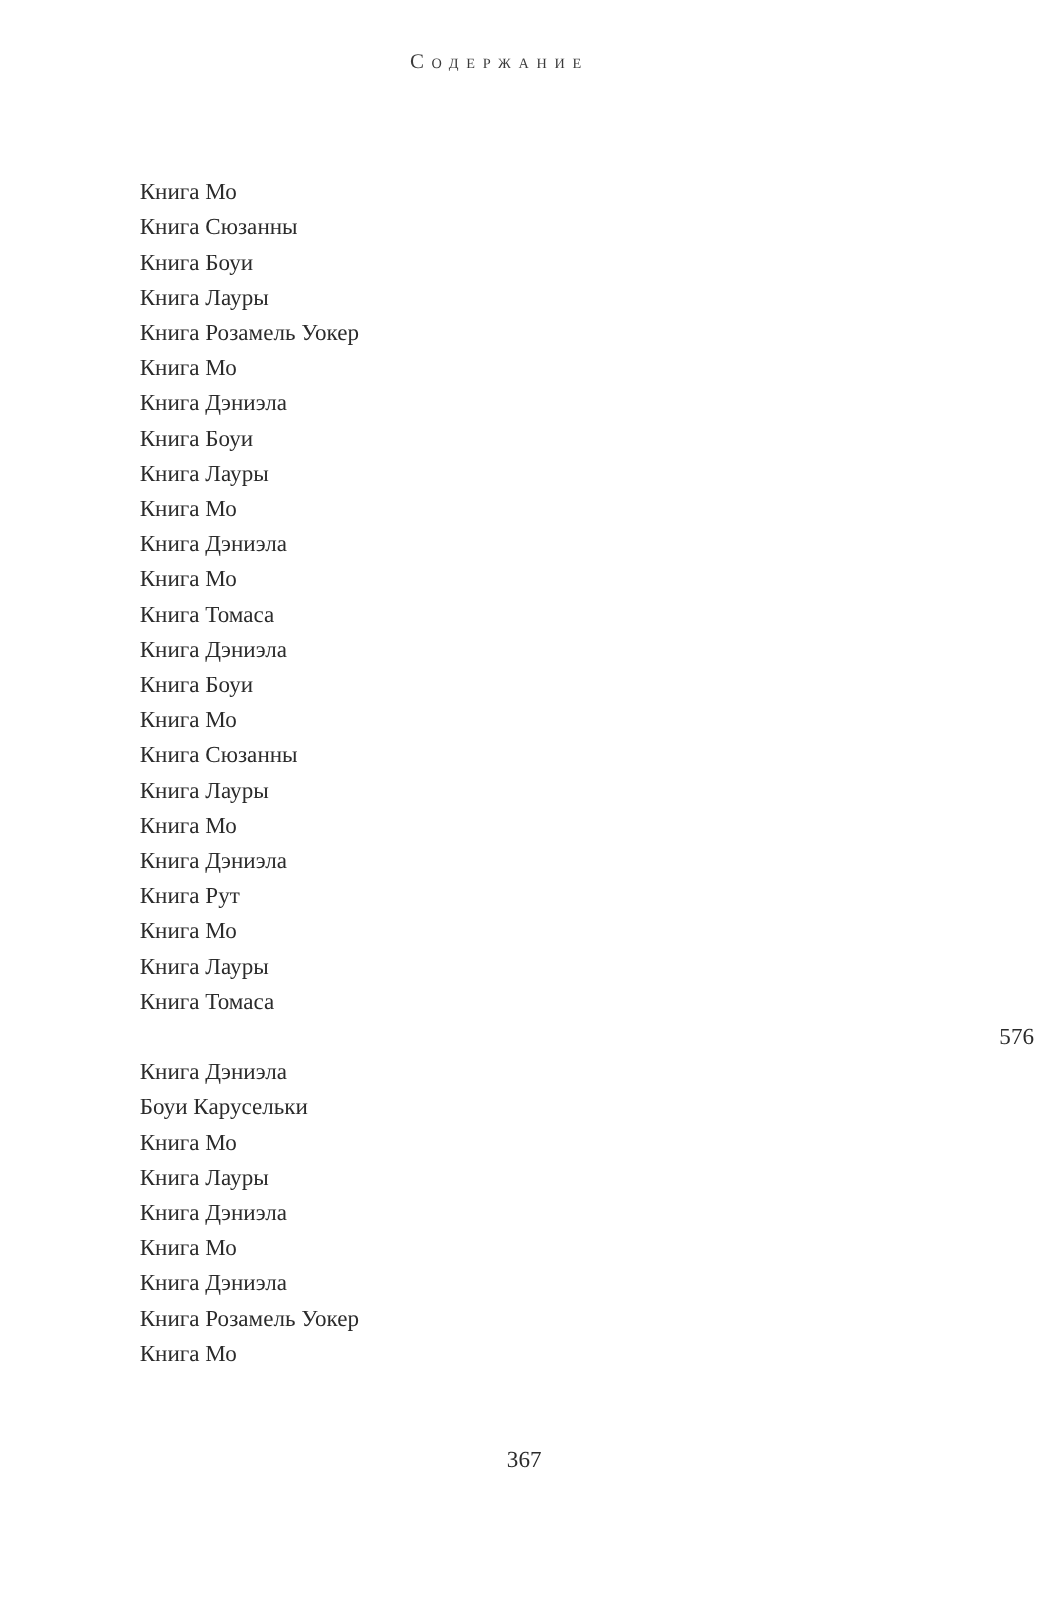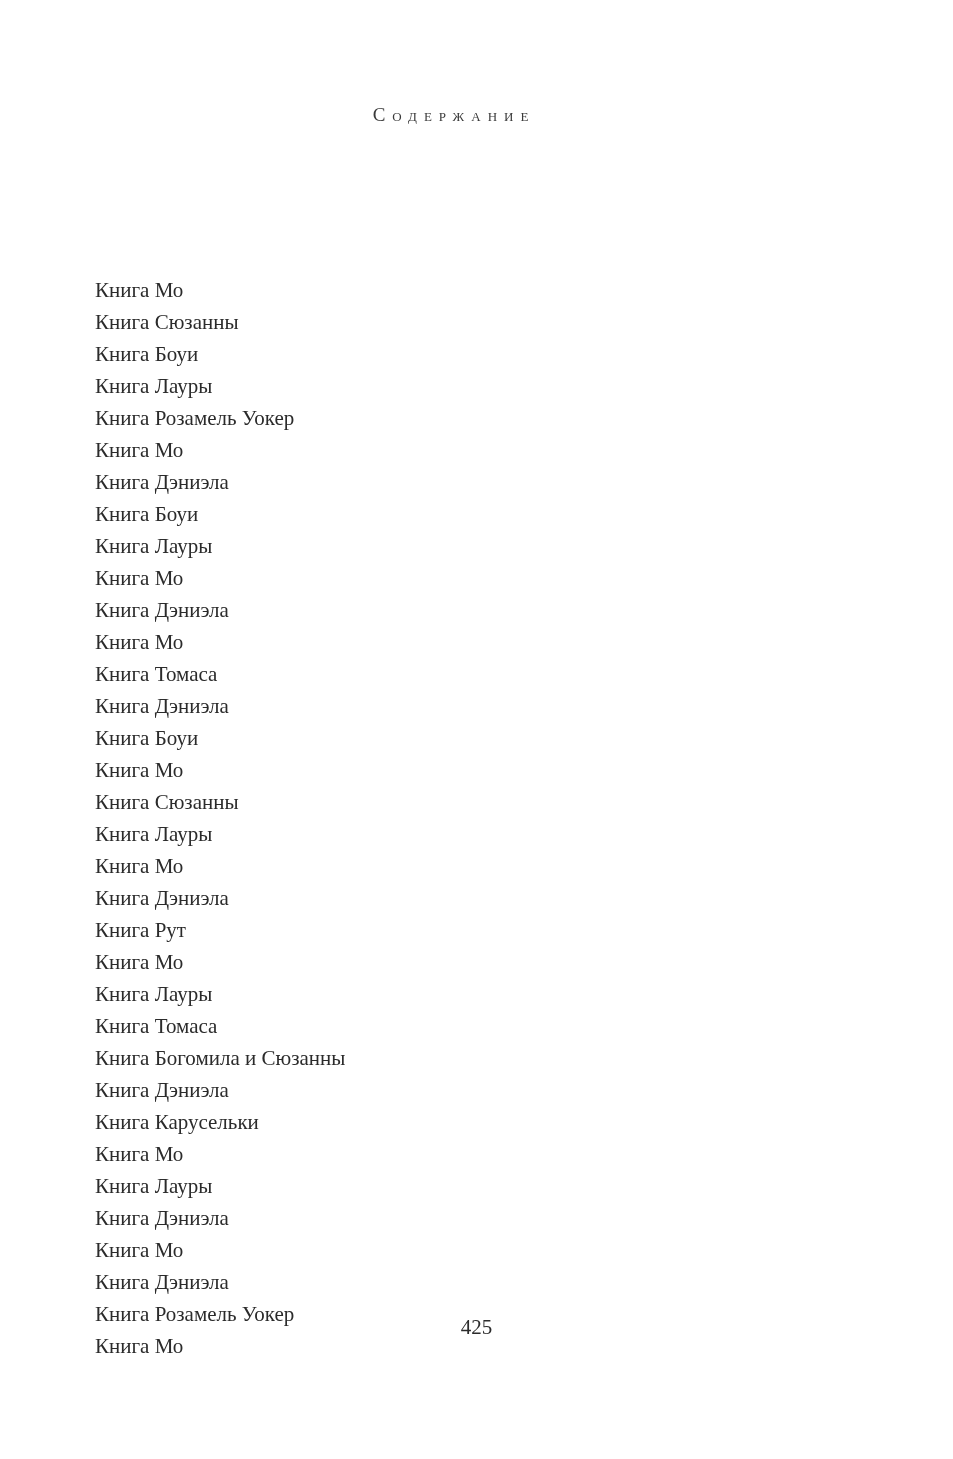--- a/index.html
+++ b/index.html
@@ -11,21 +11,21 @@
     width: 953px;
     height: 1459px;
     font-family: "Liberation Serif", "DejaVu Serif", serif;
     color: #2b2b2b;
     overflow: hidden;
   }
   .page {
     box-sizing: border-box;
     width: 953px;
     height: 1459px;
-    padding: 104px 140px 0 95px;
+    padding: 46px 140px 0 95px;
     position: relative;
   }
   .toc-header {
     text-align: center;
     font-size: 19px;
     font-weight: normal;
     font-variant: small-caps;
     letter-spacing: 7px;
     margin: 0 0 44px 0;
     color: #3a3a3a;
@@ -35,20 +35,21 @@
   .toc-list {
     width: 100%;
   }
   .toc-row {
     display: flex;
     align-items: baseline;
     font-size: 21px;
     line-height: 32px;
     height: 32px;
     white-space: nowrap;
+    margin-left: 32px;
   }
   .toc-row .title {
     flex: 0 0 auto;
     padding-right: 6px;
   }
   .toc-row .leader {
     flex: 1 1 auto;
     min-width: 0;
     overflow: hidden;
     position: relative;
@@ -196,31 +197,30 @@
         <span class="title">Книга Лауры</span>
         <span class="leader" aria-hidden="true"></span>
         <span class="page">563</span>
       </div>
       <div class="toc-row">
         <span class="title">Книга Томаса</span>
         <span class="leader" aria-hidden="true"></span>
         <span class="page">572</span>
       </div>
       <div class="toc-row">
-        <span class="title">Книга Богомила и Сюзанны</span>
         <span class="leader" aria-hidden="true"></span>
         <span class="page">576</span>
       </div>
       <div class="toc-row">
         <span class="title">Книга Дэниэла</span>
         <span class="leader" aria-hidden="true"></span>
         <span class="page">580</span>
       </div>
       <div class="toc-row">
-        <span class="title">Книга Карусельки</span>
+        <span class="title">Боуи Карусельки</span>
         <span class="leader" aria-hidden="true"></span>
         <span class="page">586</span>
       </div>
       <div class="toc-row">
         <span class="title">Книга Мо</span>
         <span class="leader" aria-hidden="true"></span>
         <span class="page">592</span>
       </div>
       <div class="toc-row">
         <span class="title">Книга Лауры</span>
@@ -247,14 +247,14 @@
         <span class="leader" aria-hidden="true"></span>
         <span class="page">632</span>
       </div>
       <div class="toc-row">
         <span class="title">Книга Мо</span>
         <span class="leader" aria-hidden="true"></span>
         <span class="page">635</span>
       </div>
     </div>
 
-  <div class="page-number">425</div>
+  <div class="page-number">367</div>
 </div>
 
 </body></html>

